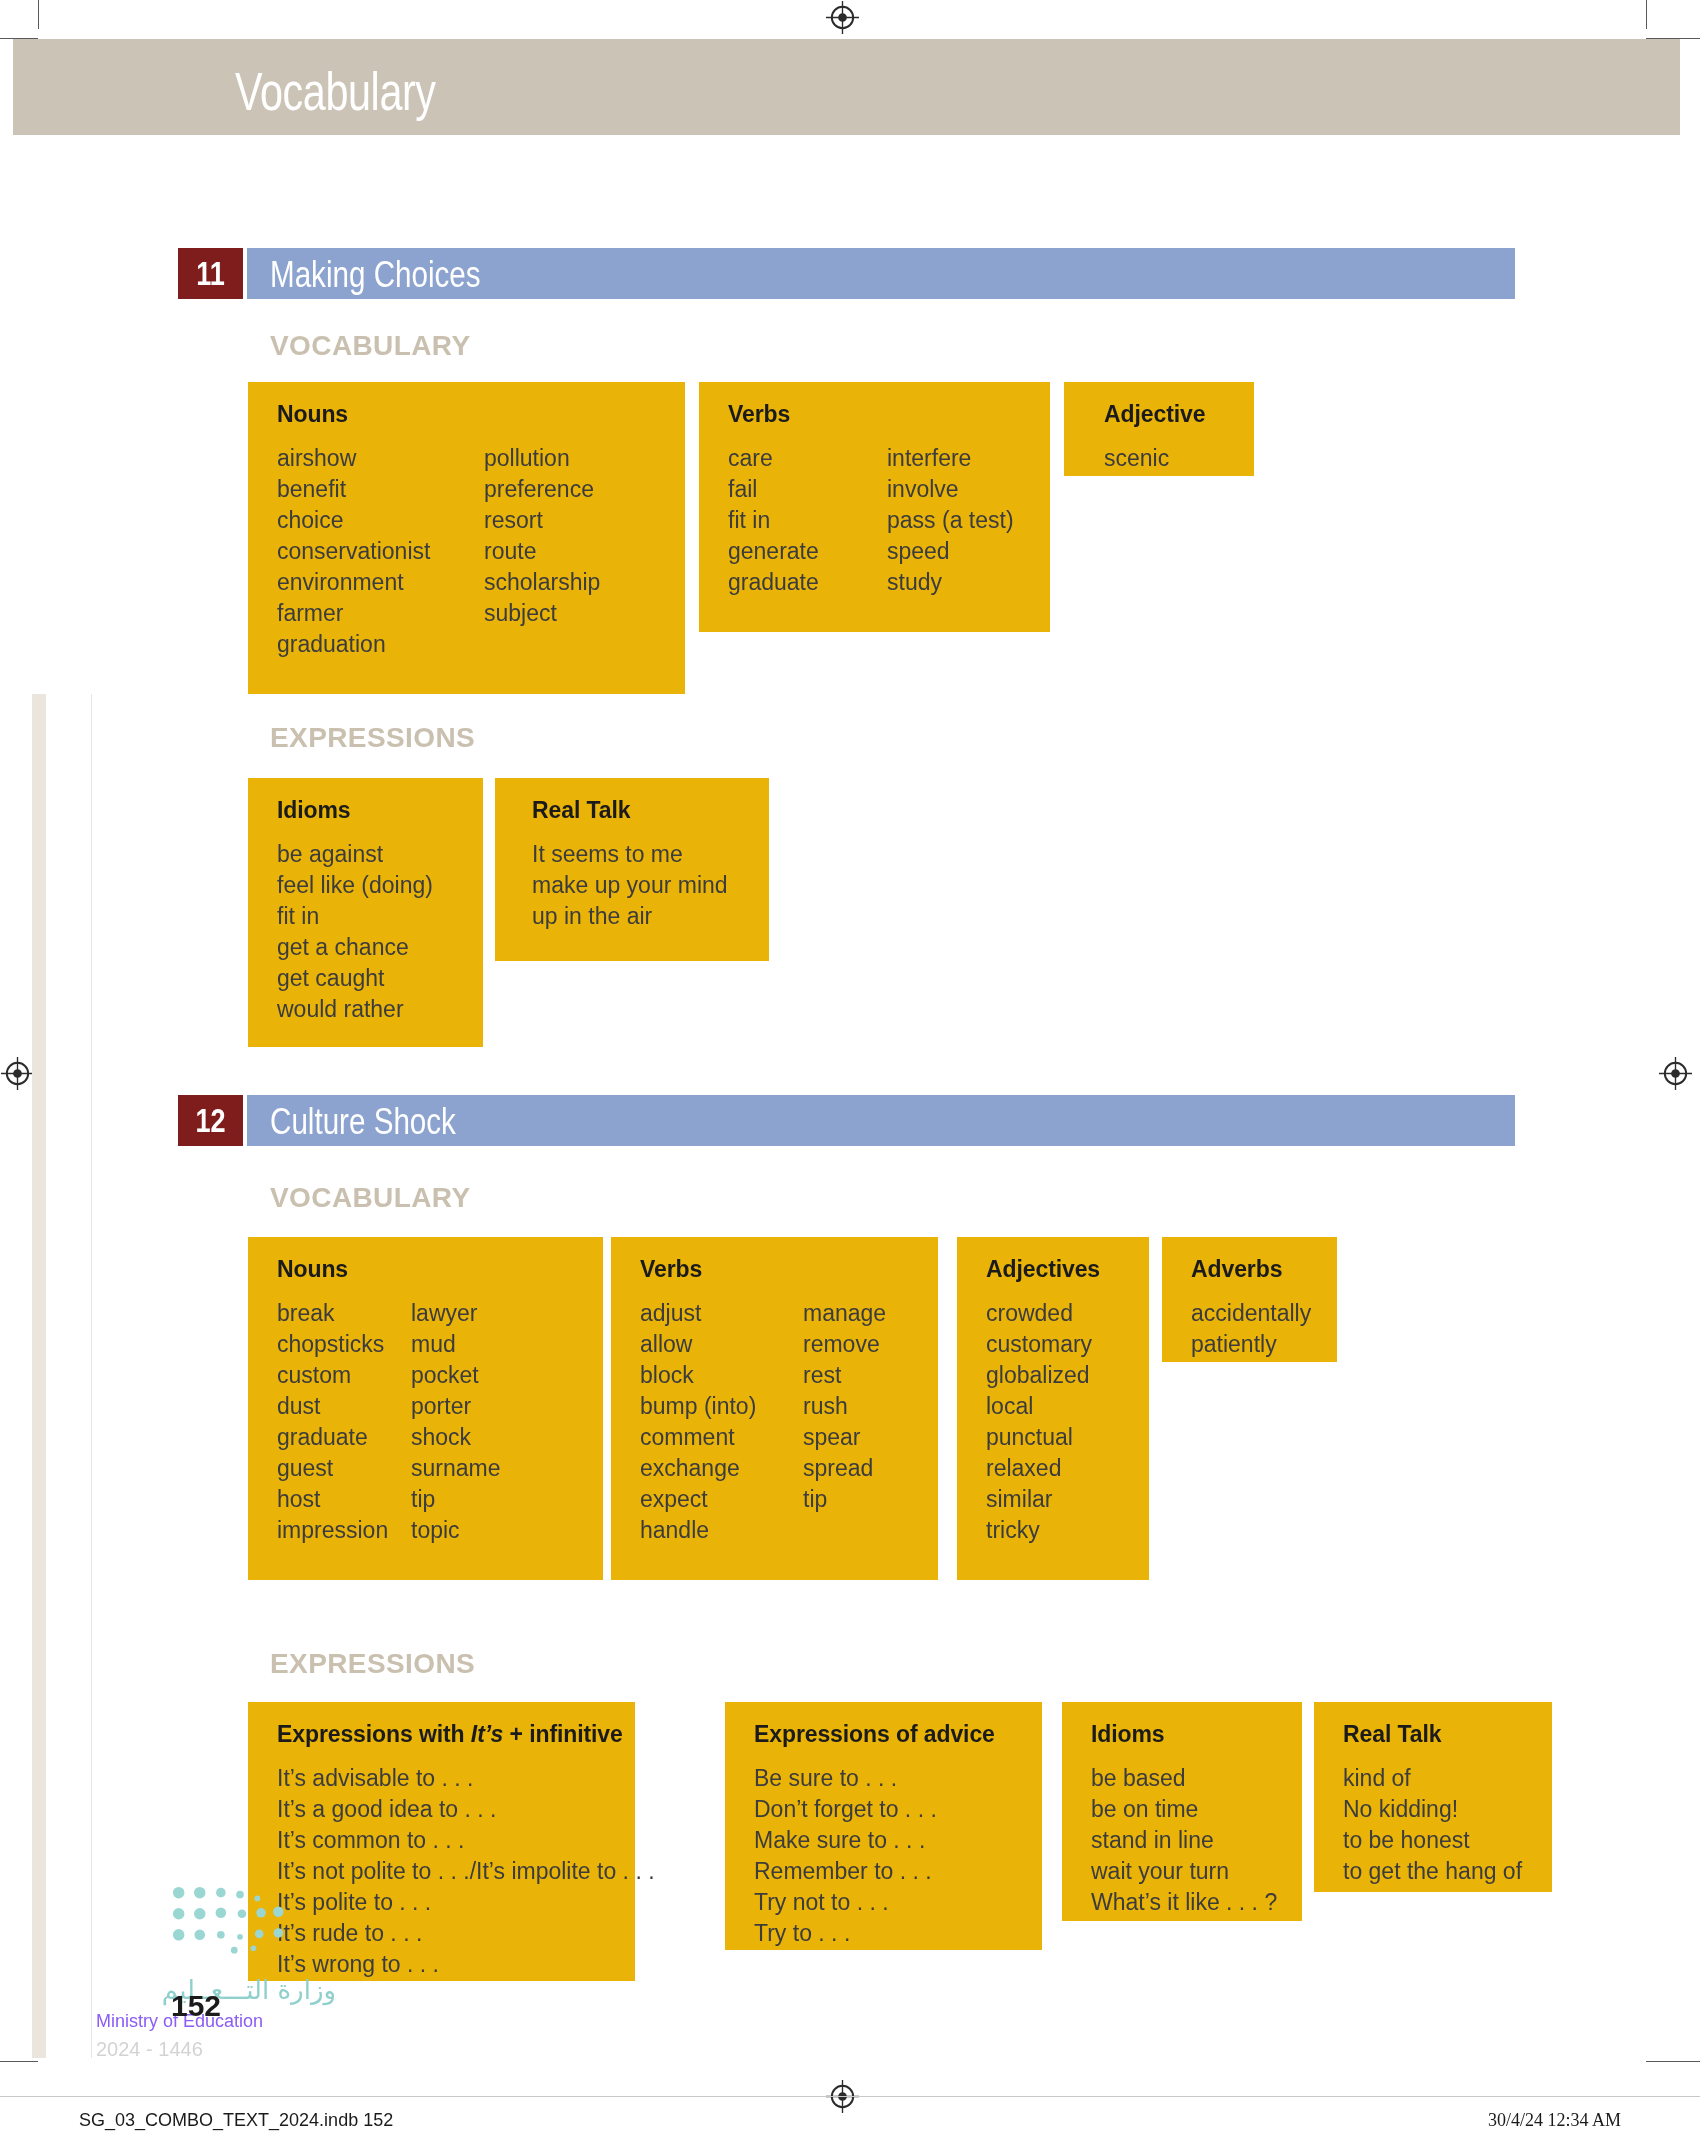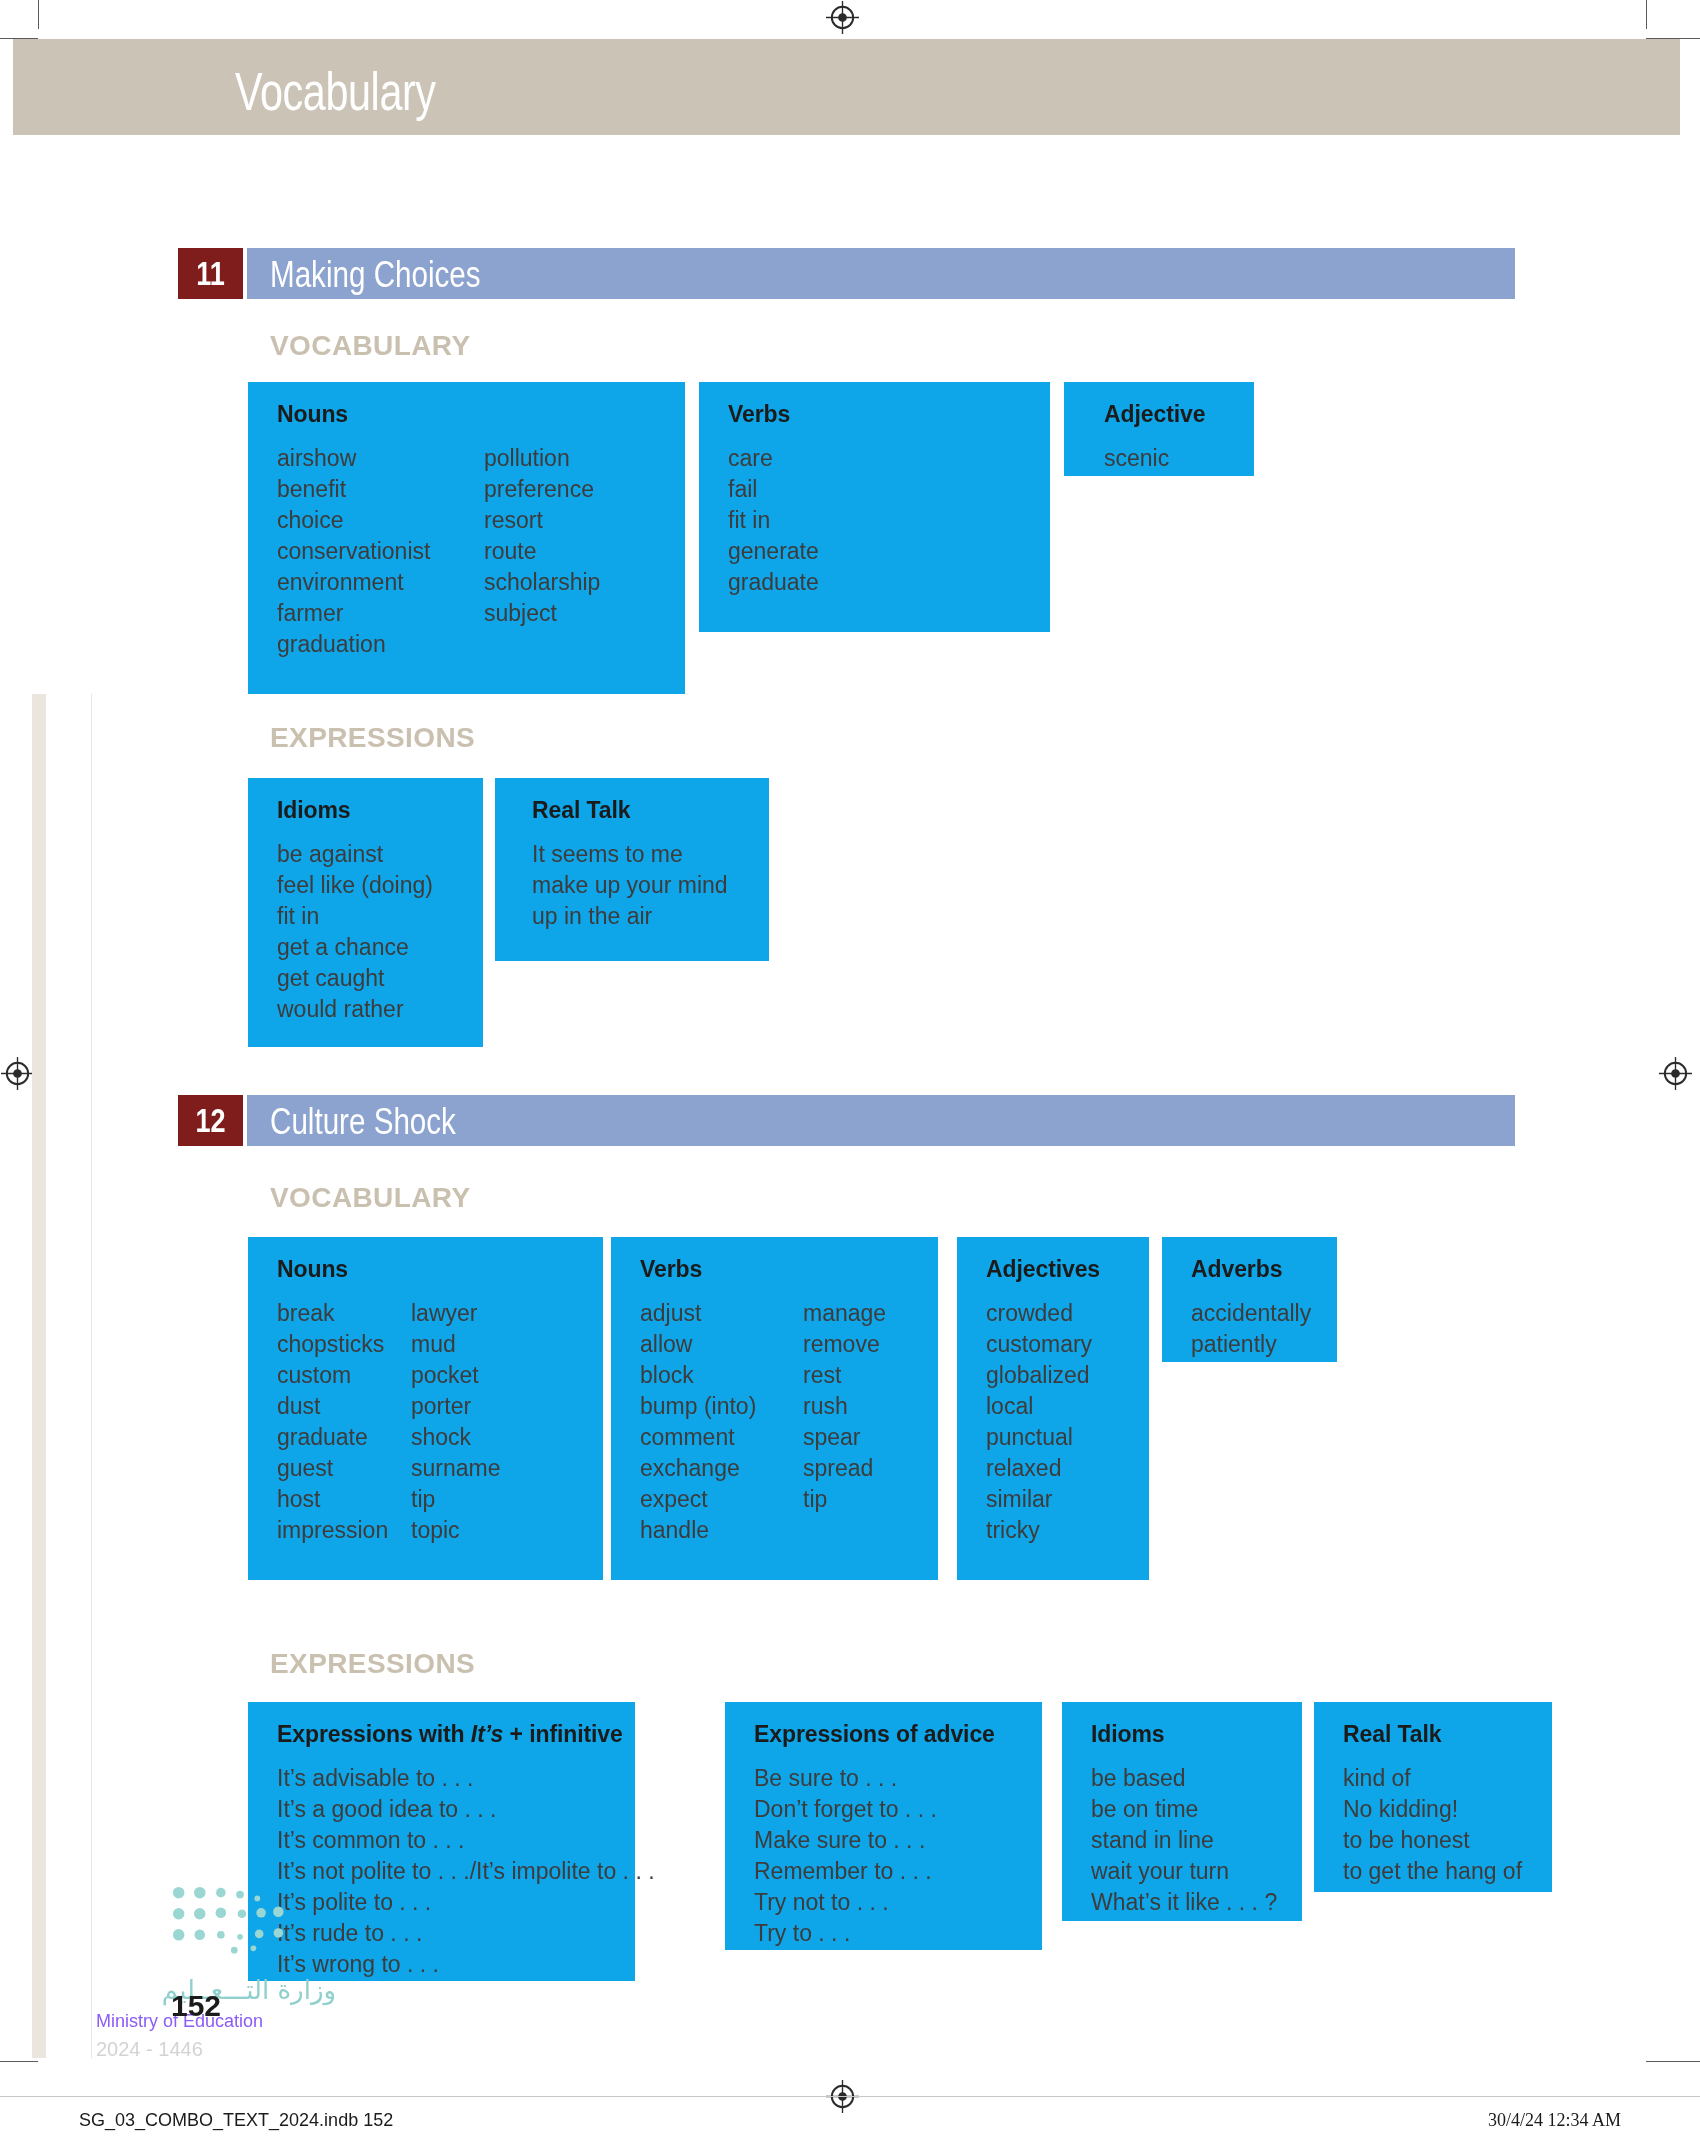--- a/index.html
+++ b/index.html
@@ -98,21 +98,21 @@
     color: #c9c0b0;
     font-size: 28px;
     font-weight: 700;
     letter-spacing: 0.4px;
     font-family: "Liberation Sans", sans-serif;
   }
 
   
   .wbox {
     position: absolute;
-    background: #0ea5e9;
+    background: #eab308;
     box-sizing: border-box;
     padding: 19px 25px 21px 29px;
   }
   .wbox-title {
     font-size: 23px;
     font-weight: 700;
     color: #1b1b1b;
     margin-bottom: 15.4px;
     letter-spacing: -0.1px;
     white-space: nowrap;
@@ -281,20 +281,27 @@
 
 <div class="wbox" style="left:699px;top:382px;width:351px;height:250px;">
   <div class="wbox-title">Verbs</div>
   <div class="cols">
     <div class="col" style="width:159px;">
       <div class="word">care</div>
       <div class="word">fail</div>
       <div class="word">fit in</div>
       <div class="word">generate</div>
       <div class="word">graduate</div>
+    </div>
+    <div class="col">
+      <div class="word">interfere</div>
+      <div class="word">involve</div>
+      <div class="word">pass (a test)</div>
+      <div class="word">speed</div>
+      <div class="word">study</div>
     </div>
   </div>
 </div>
 
 <div class="wbox" style="left:1064px;top:382px;width:190px;height:94px;padding-left:40px;">
   <div class="wbox-title">Adjective</div>
   <div class="cols">
     <div class="col">
       <div class="word">scenic</div>
     </div>

